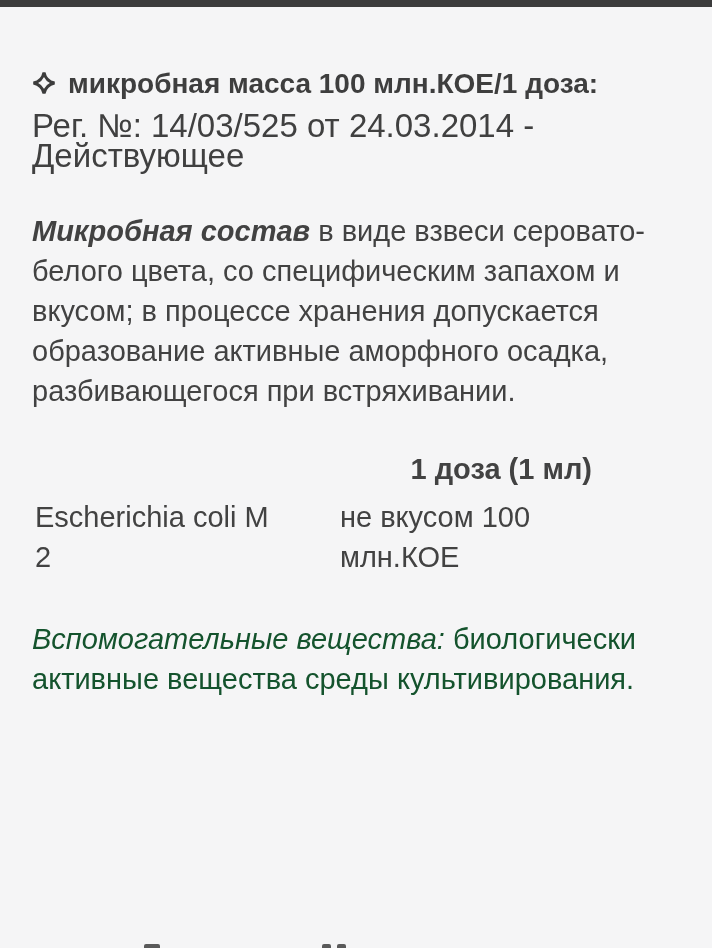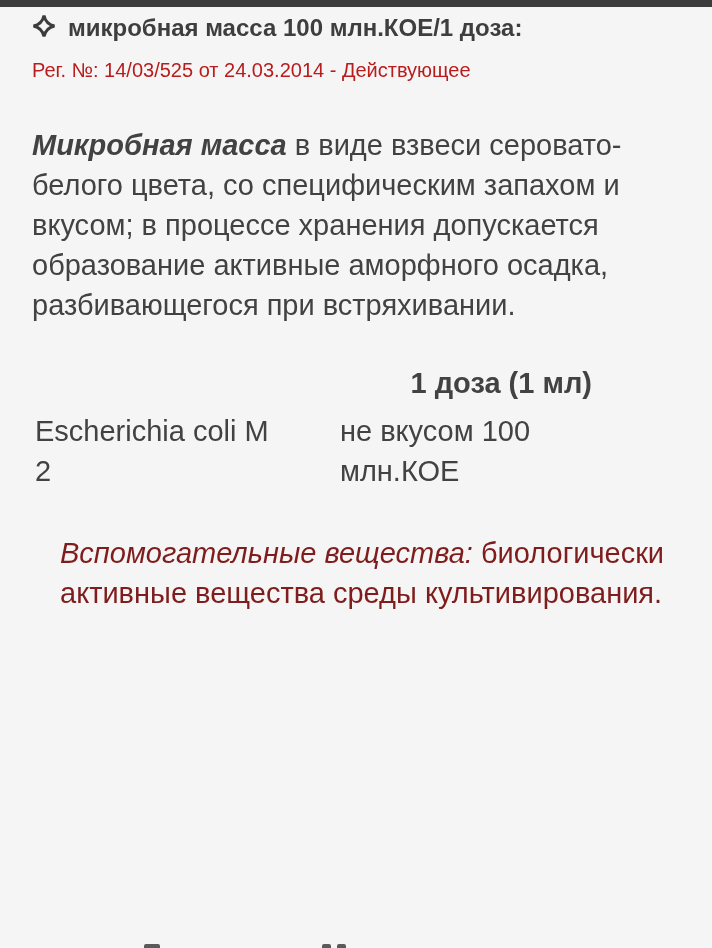--- a/index.html
+++ b/index.html
@@ -22,39 +22,40 @@
   h1.section-title {
     margin-top: 10px;
     font-size: 38px;
     line-height: 49px;
     font-weight: 700;
     color: #383838;
     letter-spacing: 0.2px;
   }
 
   p.comp-headline {
-    font-size: 24px;
+    margin-top: 56px;
+    font-size: 28px;
     line-height: 42px;
     font-weight: 700;
     color: #3e3e3e;
   }
   .diamond {
     display: inline-block;
     width: 24px; height: 24px;
     margin-right: 12px;
     vertical-align: -2px;
   }
   .diamond svg { display: block; }
 
   p.reg-line {
     margin-top: 6px;
-    font-size: 20px;
+    font-size: 33px;
     line-height: 30px;
     font-weight: 400;
-    color: #b91c1c;
+    color: #404040;
   }
 
   p.description {
     margin-top: 40px;
     font-size: 29px;
     line-height: 40px;
     max-width: 648px;
     color: #424242;
   }
   p.description .lead { font-weight: 700; font-style: italic; }
@@ -81,22 +82,21 @@
     vertical-align: top;
   }
   table.comp-table td:first-child,
   table.comp-table th:first-child { padding-right: 58px; padding-left: 3px; }
 
   p.excipients {
     margin-top: 42px;
     font-size: 29px;
     line-height: 40px;
     max-width: 610px;
-    color: #7f1d1d;
-    margin-left: 28px;
+    color: #14532d;
   }
   p.excipients .lead { font-style: italic; font-weight: 400; }
 
   .clipped-line {
     position: absolute;
     left: 0; bottom: 0;
     width: 100%; height: 8px;
   }
   .clipped-line .frag {
     position: absolute;
@@ -120,21 +120,21 @@
       <span class="diamond">
         <svg width="24" height="24" viewBox="0 0 24 24">
           <path d="M12 1.5 C13.3 7.8 16.2 10.7 22.5 12 C16.2 13.3 13.3 16.2 12 22.5 C10.7 16.2 7.8 13.3 1.5 12 C7.8 10.7 10.7 7.8 12 1.5 Z" fill="none" stroke="#3c3c3c" stroke-width="3" stroke-linejoin="miter"></path>
         </svg>
       </span><span>микробная масса 100 млн.КОЕ/1 доза:</span><br>
     </p>
 
     <p class="reg-line">Рег. №: 14/03/525 от 24.03.2014 - Действующее</p>
 
     <p class="description">
-      <span class="lead">Микробная масса</span><span> в виде взвеси серовато-белого цвета, со специфическим запахом и вкусом; в процессе хранения допускается образование активные аморфного осадка, разбивающегося при встряхивании.</span>
+      <span class="lead">Микробная состав</span><span> в виде взвеси серовато-белого цвета, со специфическим запахом и вкусом; в процессе хранения допускается образование активные аморфного осадка, разбивающегося при встряхивании.</span>
     </p>
 
     <table class="comp-table">
       <colgroup>
           <col class="c1">
           <col class="c2">
         </colgroup>
       <thead>
         <tr>
           <th></th>

